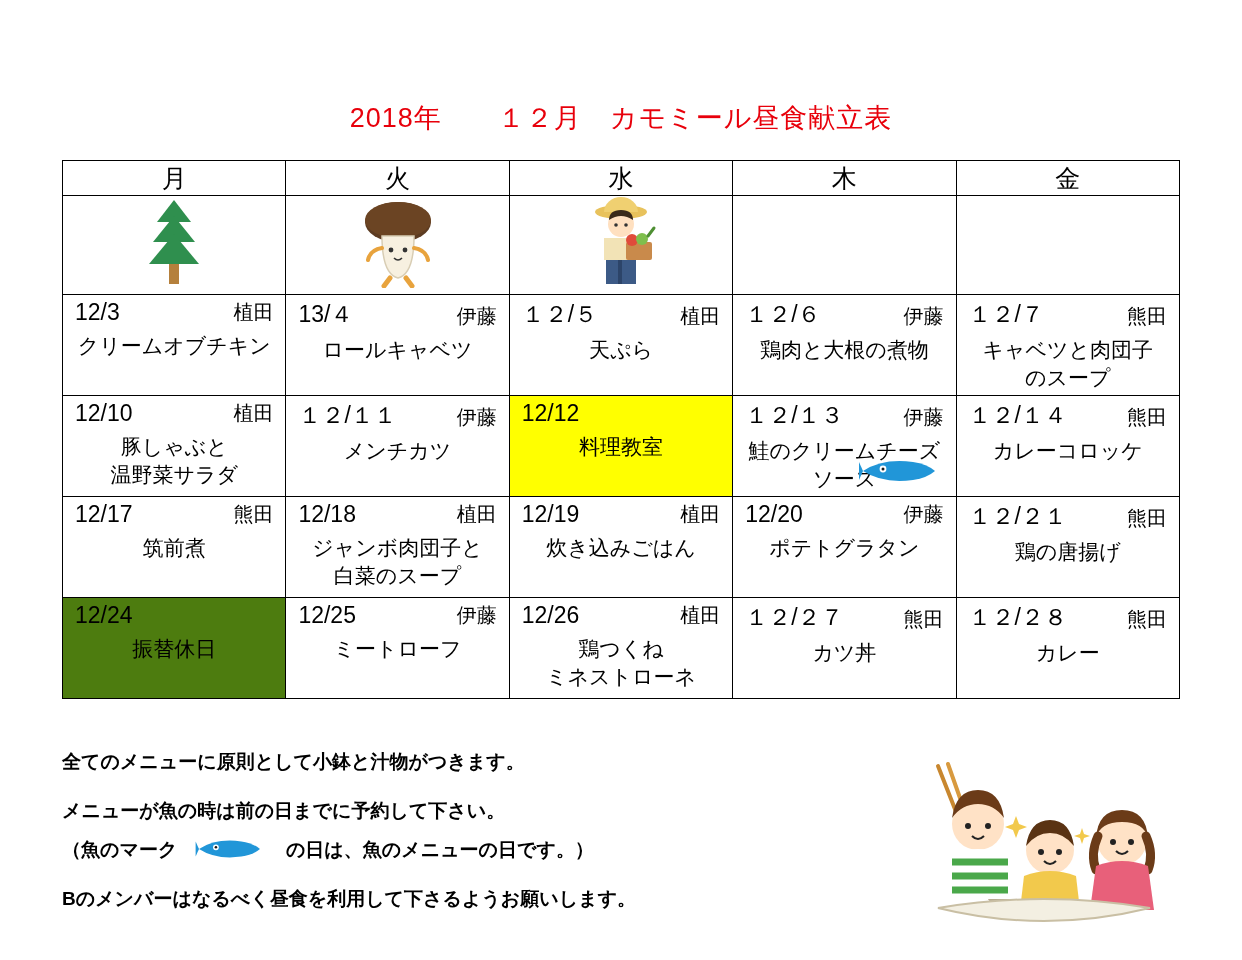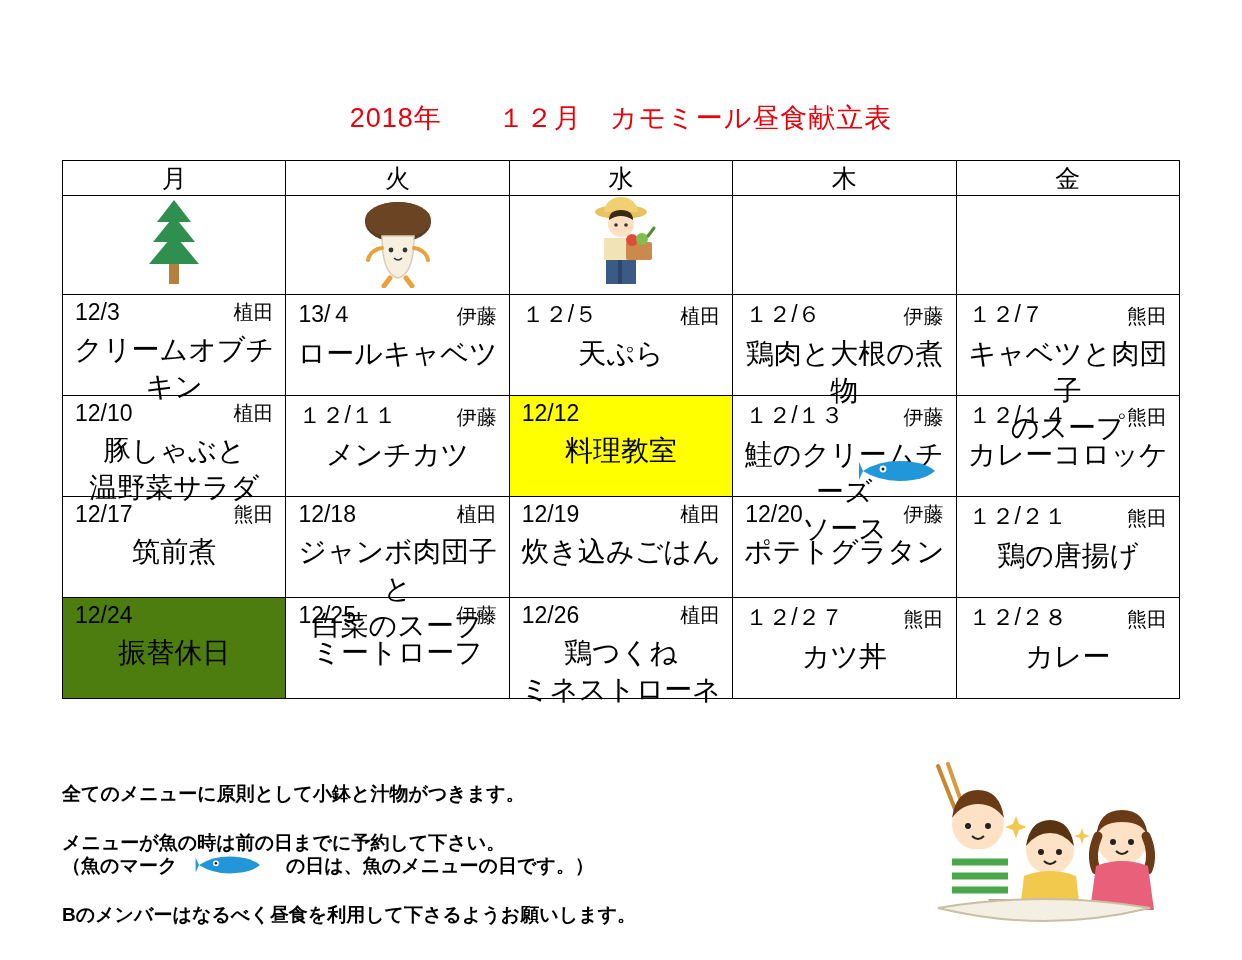--- a/index.html
+++ b/index.html
@@ -69,21 +69,21 @@
     white-space: nowrap;
   }
   .cell .head .date {
     letter-spacing: 0px;
   }
   .cell .head .who {
     font-size: 20px;
   }
   .cell .body {
     text-align: center;
-    font-size: 28px;
+    font-size: 21px;
     line-height: 1.32;
     padding: 6px 4px 0 4px;
     white-space: pre-line;
   }
   .cell.yellow {
     background: #ffff00;
   }
   .cell.orange {
     background: #4d7c0f;
   }
@@ -94,22 +94,22 @@
   }
   .notes {
     position: absolute;
     left: 62px;
     top: 752px;
     width: 820px;
     font-size: 19px;
     font-weight: bold;
     line-height: 1.0;
   }
-  .notes .n1 { margin-bottom: 30px; margin-top: 32px; }
-  .notes .n2 { margin-bottom: 2px; }
+  .notes .n1 { margin-bottom: 30px; }
+  .notes .n2 { margin-bottom: 18px; }
   .notes .n3 { margin-bottom: 26px; }
   .notes .n4 { color: #000000; }
   .notes .inlinefish { display:inline-block; vertical-align: middle; margin: 0 6px; }
   .art {
     position: absolute;
     right: 48px;
     bottom: 22px;
     width: 300px;
     height: 180px;
   }

